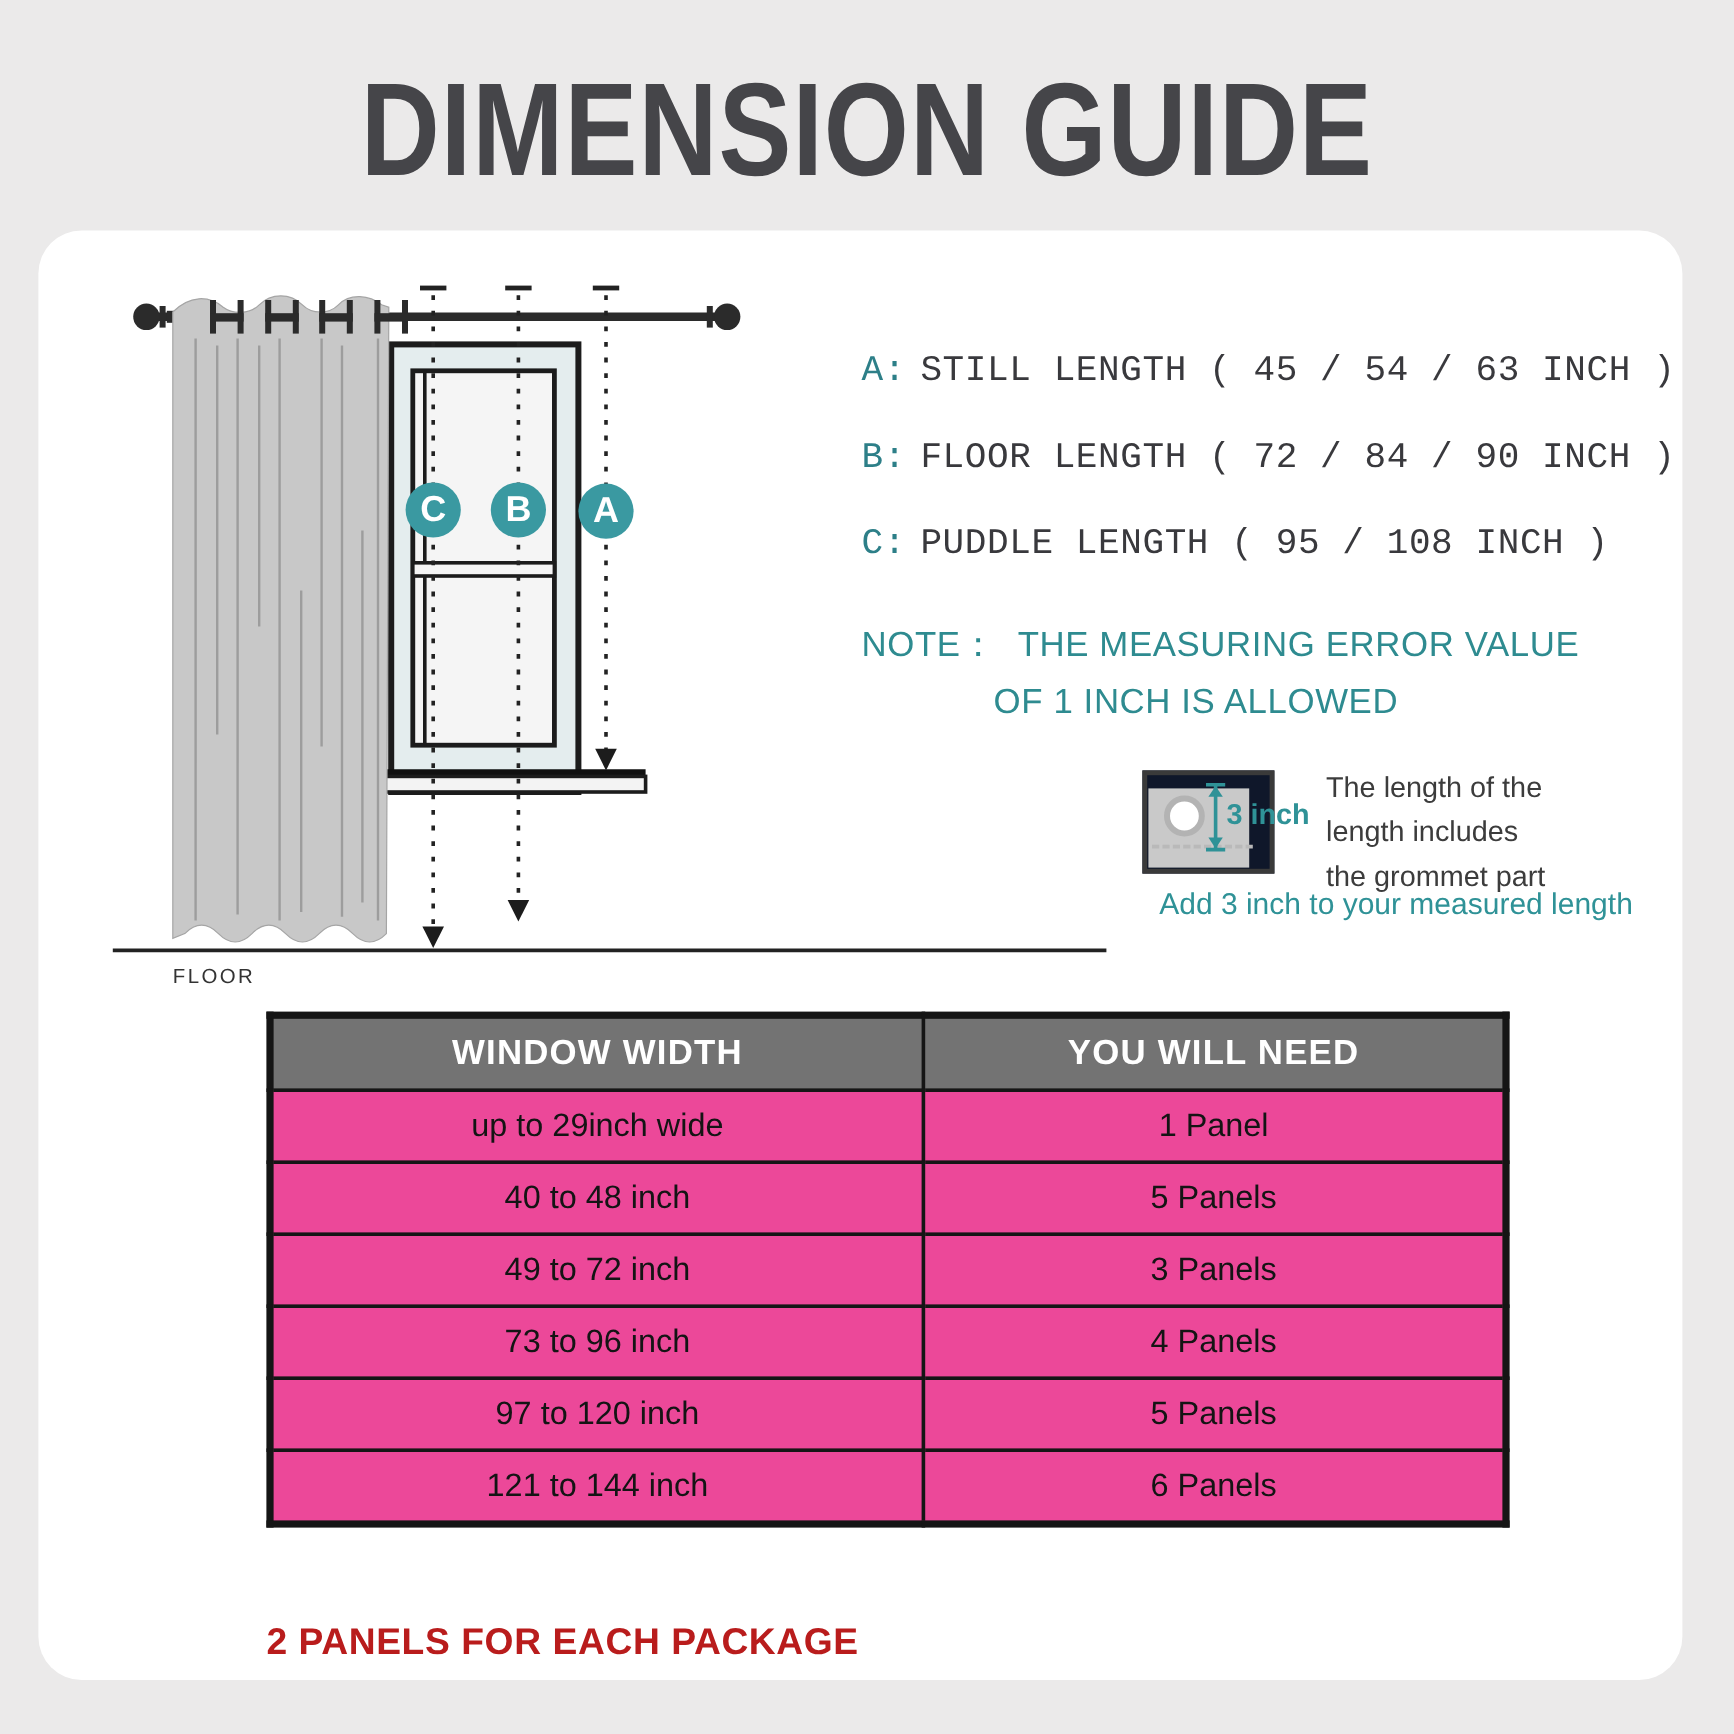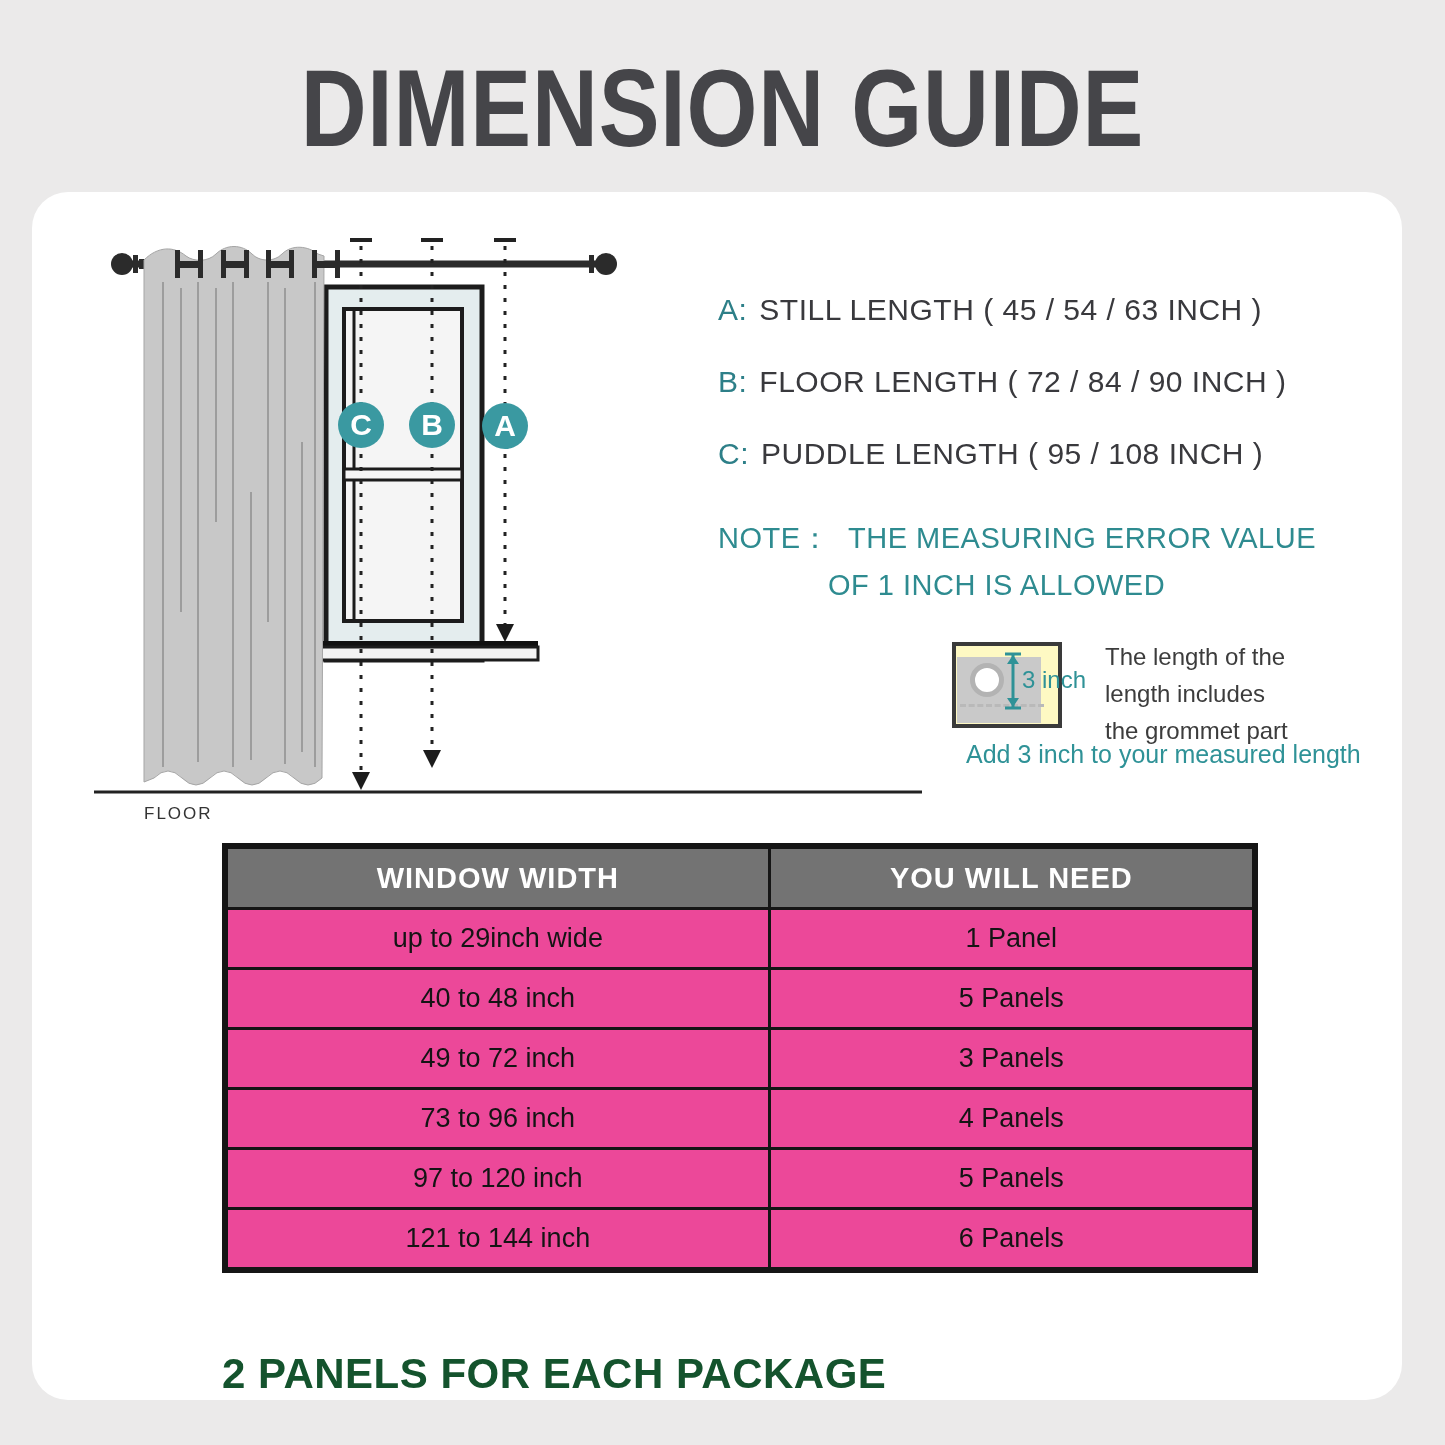--- a/index.html
+++ b/index.html
@@ -33,31 +33,31 @@
     font-size:30px;font-weight:bold;line-height:46px;text-align:center;
   }
   .floor-label{
     position:absolute;left:112px;top:612px;
     font-size:17px;letter-spacing:2px;color:#333;
   }
 
   
   .legend-row{
     position:absolute;left:686px;white-space:nowrap;
-    font-size:30px;letter-spacing:.5px;color:#39393d;line-height:36px;
+    font-size:30px;letter-spacing:.5px;color:#39393d;line-height:36px;font-family:Liberation Mono, monospace;
   }
   .legend-prefix{color:#2d7f88;margin-right:12px;}
   .note{position:absolute;left:686px;top:328px;color:#2e8b90;font-size:29px;letter-spacing:.5px;line-height:36px;white-space:nowrap;}
   .note-prefix{margin-right:18px;}
   .note-line2{margin-top:11px;padding-left:110px;}
 
   
   .grommet-box{
     position:absolute;left:920px;top:450px;width:110px;height:86px;
-    background:#fef9c3;border:4px solid #3a3a3a;box-sizing:border-box;
+    background:#0f172a;border:4px solid #3a3a3a;box-sizing:border-box;font-weight:bold;
   }
   .grommet-fabric{position:absolute;left:1px;top:11px;width:84px;height:66px;background:#c9c9c9;}
   .grommet-ring{
     position:absolute;left:14px;top:17px;width:34px;height:34px;border-radius:50%;
     background:#ffffff;border:5px solid #b3b3b3;box-sizing:border-box;
   }
   .grommet-dash{position:absolute;left:4px;top:58px;width:84px;border-top:3px dashed #b9b9b9;}
   .grommet-arrow{position:absolute;left:48px;top:6px;}
   .grommet-measure{
     position:absolute;left:66px;top:20px;color:#2f9297;font-size:24px;white-space:nowrap;
@@ -80,21 +80,21 @@
     border:3px solid #151515;text-align:center;vertical-align:middle;
   }
   .size-table th{
     height:56px;background:#737373;color:#ffffff;
     font-size:29px;font-weight:bold;letter-spacing:1px;
   }
   .size-table td{height:55px;font-size:27px;color:#141414;font-weight:normal;background:#ec4899;}
   .col-w{width:52.2%;}
   .table-footer{
     position:absolute;left:190px;top:1158px;
-    font-size:42px;font-weight:bold;letter-spacing:.5px;color:#14532d;white-space:nowrap;
+    font-size:31px;font-weight:bold;letter-spacing:.5px;color:#b91c1c;white-space:nowrap;
   }
 </style>
 </head>
 <body>
 
 <div class="page-title">
   <span>DIMENSION GUIDE</span>
 </div>
 
 <div class="card">

